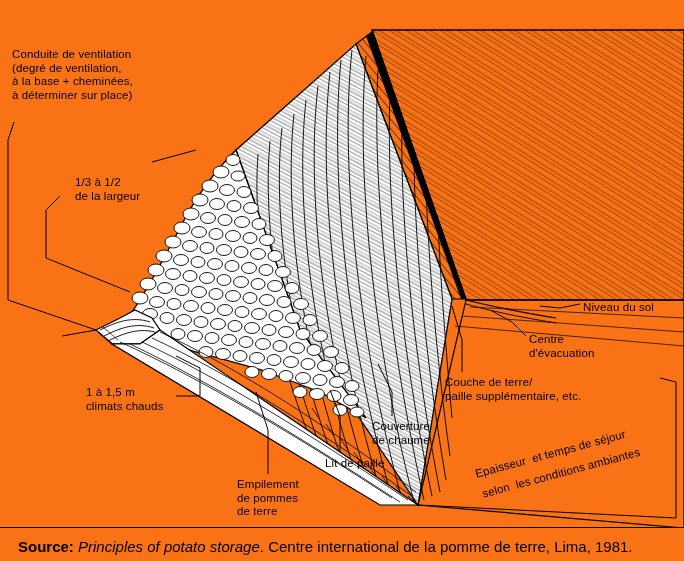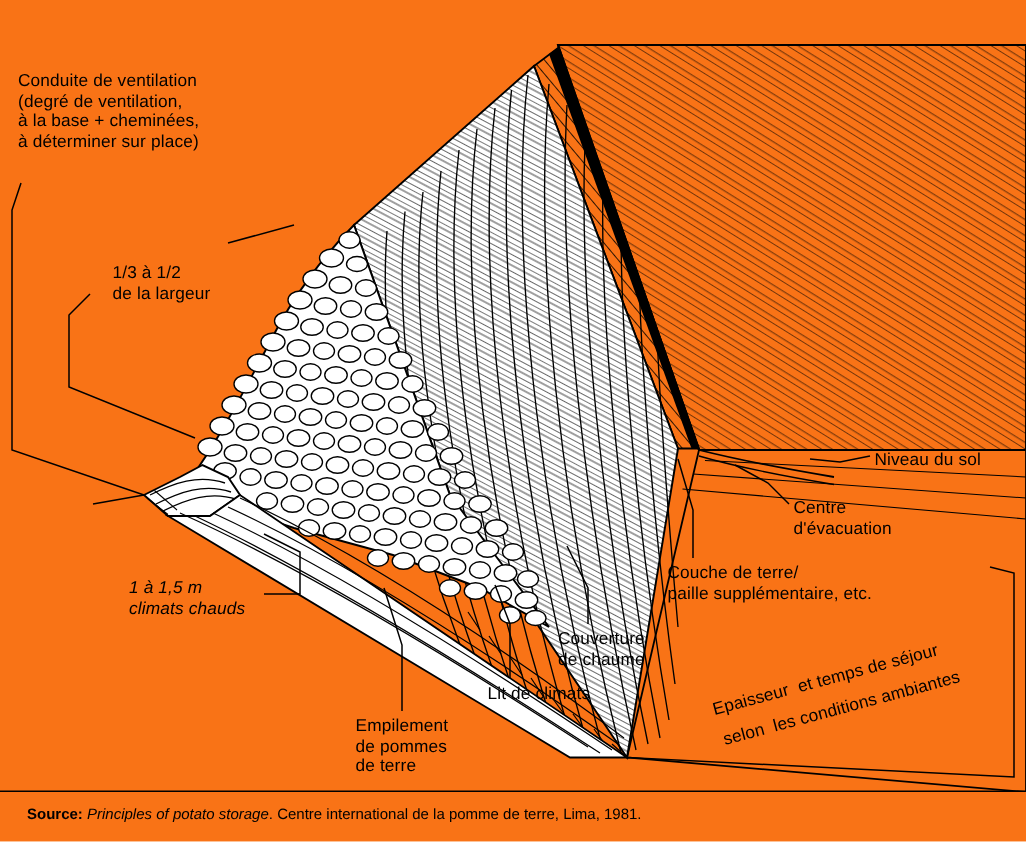--- a/index.html
+++ b/index.html
@@ -32,21 +32,21 @@
     white-space: pre;
     letter-spacing: 0.1px;
   }
   .rot {
     transform-origin: left top;
   }
   #source {
     position: absolute;
     left: 18px;
     top: 538px;
-    font-size: 10px;
+    font-size: 15px;
     white-space: pre;
   }
   #source b {
     font-weight: bold;
   }
   #source i {
     font-style: italic;
   }
   #divider {
     position: absolute;
@@ -317,28 +317,28 @@
 
   <div class="lbl" style="left:12px; top:48px;">Conduite de ventilation
 (degré de ventilation,
 à la base + cheminées,
 à déterminer sur place)</div>
 
   <div class="lbl" style="left:75px; top:176px;">1/3 à 1/2
 de la largeur</div>
 
 
-  <div class="lbl" style="left:86px; top:386px;font-style:italic;">1 à 1,5 m
+  <div class="lbl" style="left:86px; top:386px;">1 à 1,5 m
 climats chauds</div>
 
   <div class="lbl" style="left:237px; top:478px;">Empilement
 de pommes
 de terre</div>
 
-  <div class="lbl" style="left:325px; top:457px;">Lit de climats</div>
+  <div class="lbl" style="left:325px; top:457px;">Lit de paille</div>
 
   <div class="lbl" style="left:372px; top:420px;">Couverture
 de chaume</div>
 
   <div class="lbl" style="left:406px; top:376px;margin-left:39px;">Couche de terre/
 paille supplémentaire, etc.</div>
 
   <div class="lbl" style="left:529px; top:333px;">Centre
 d'évacuation</div>
 

